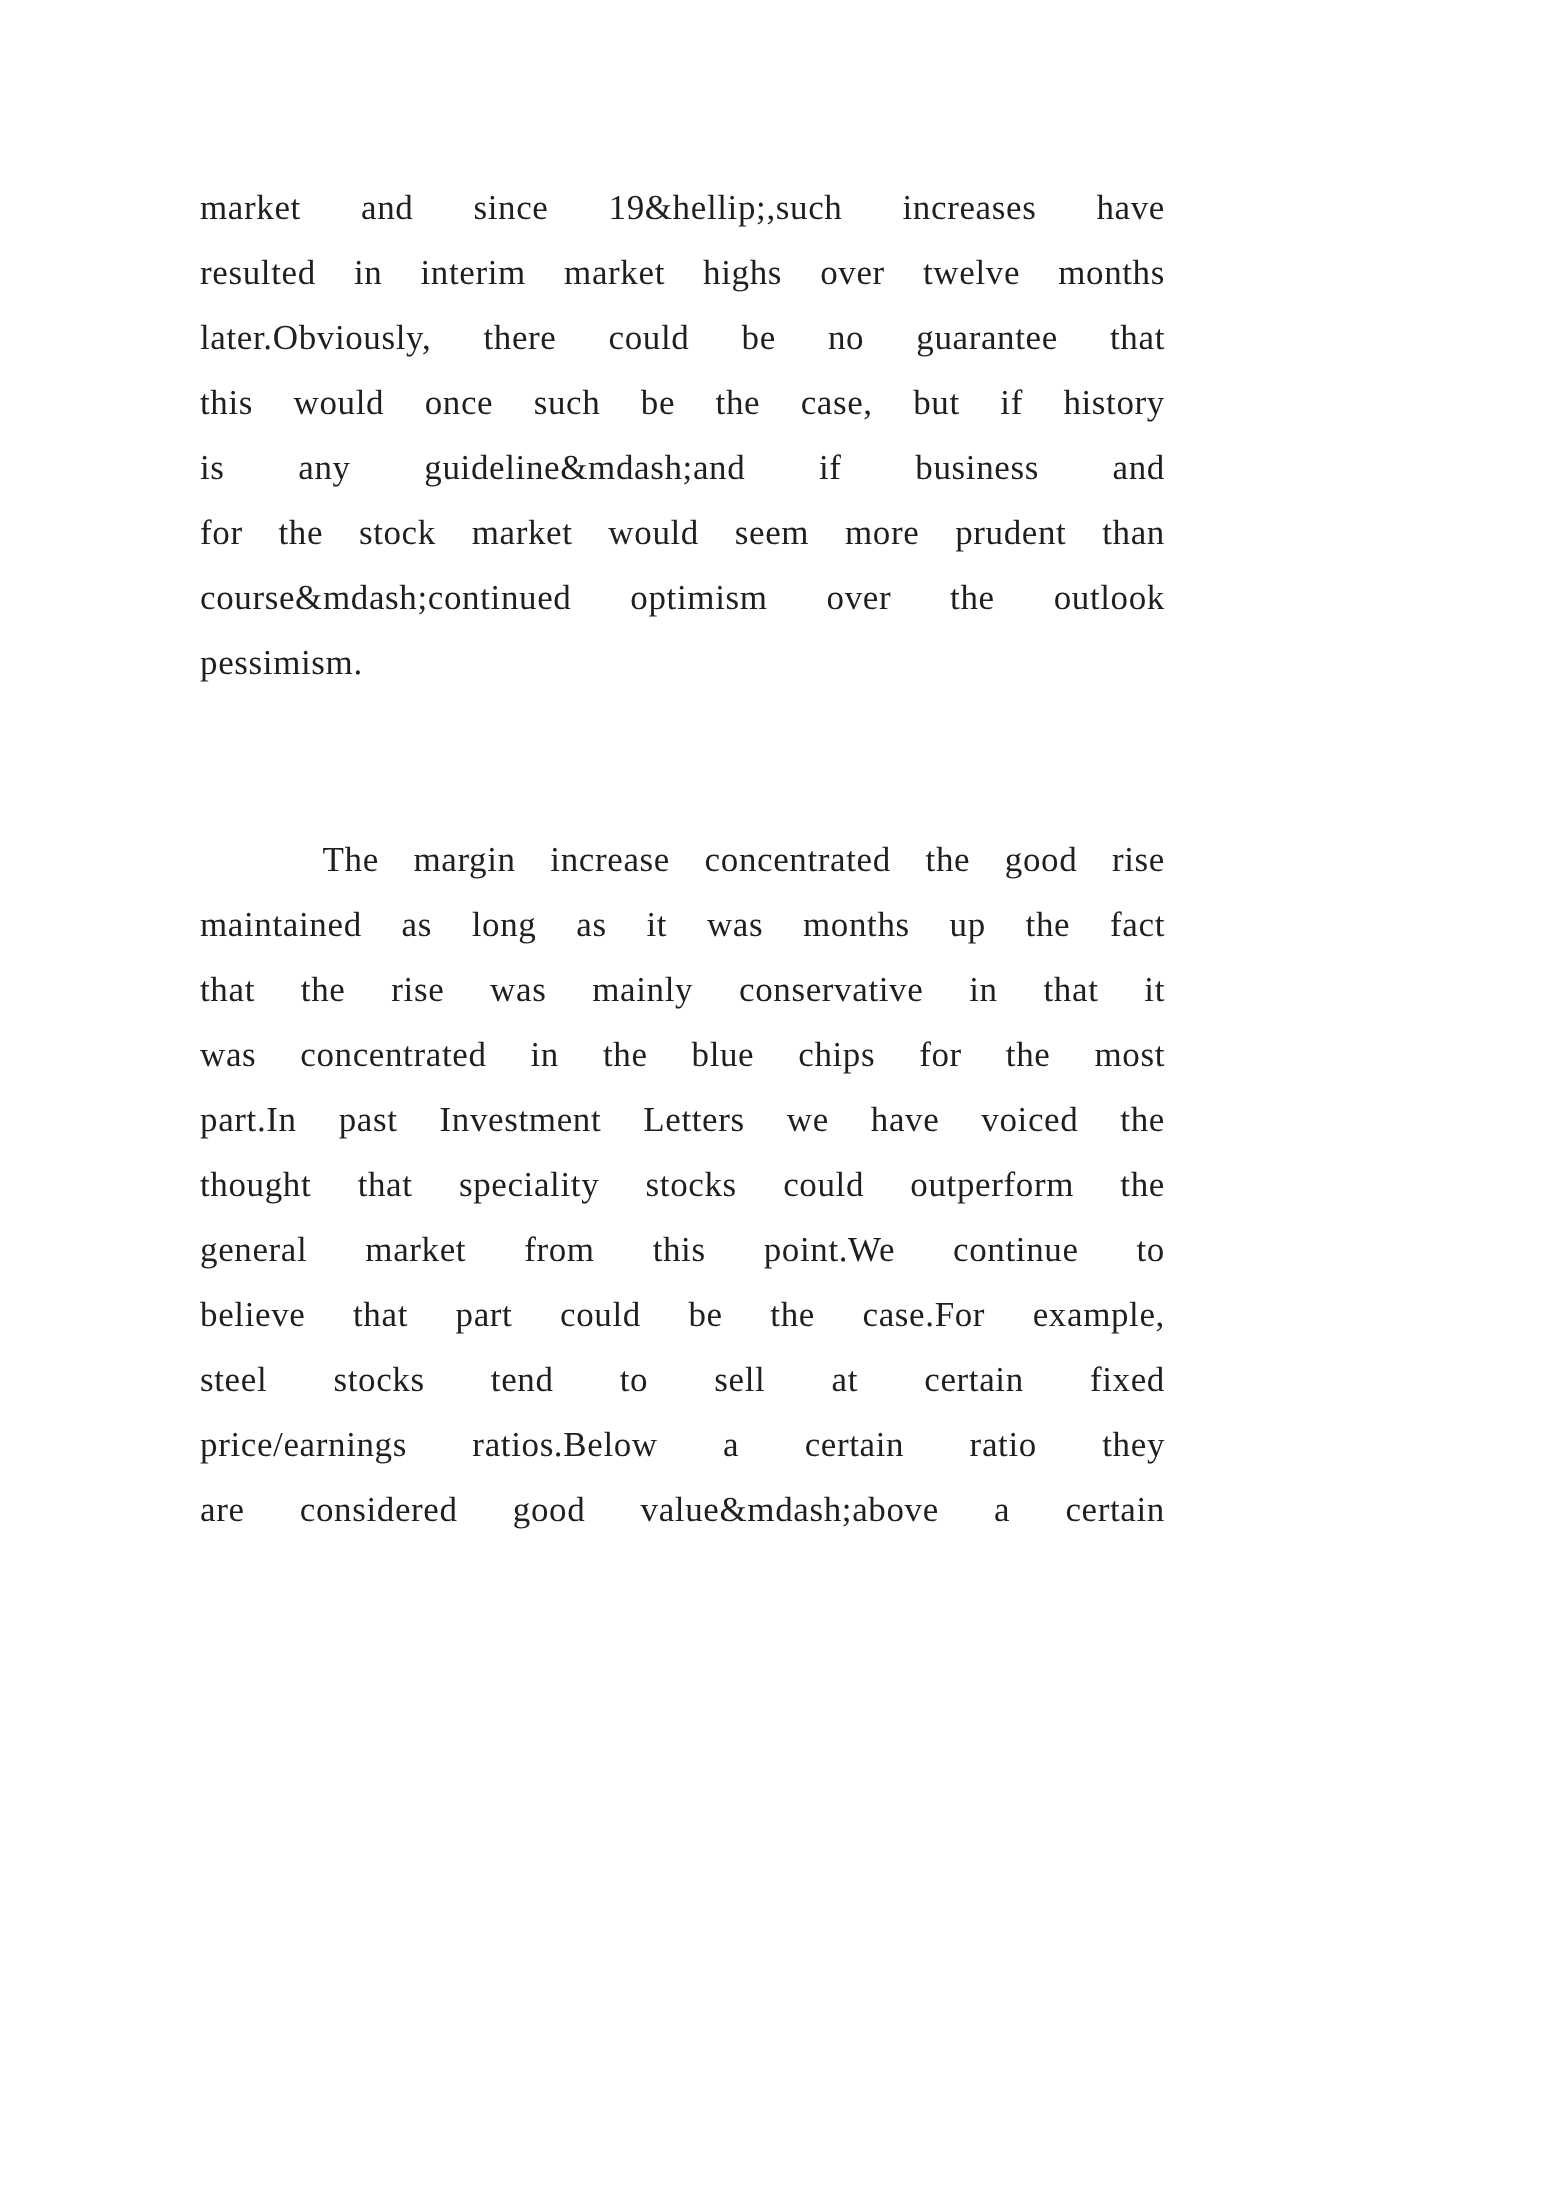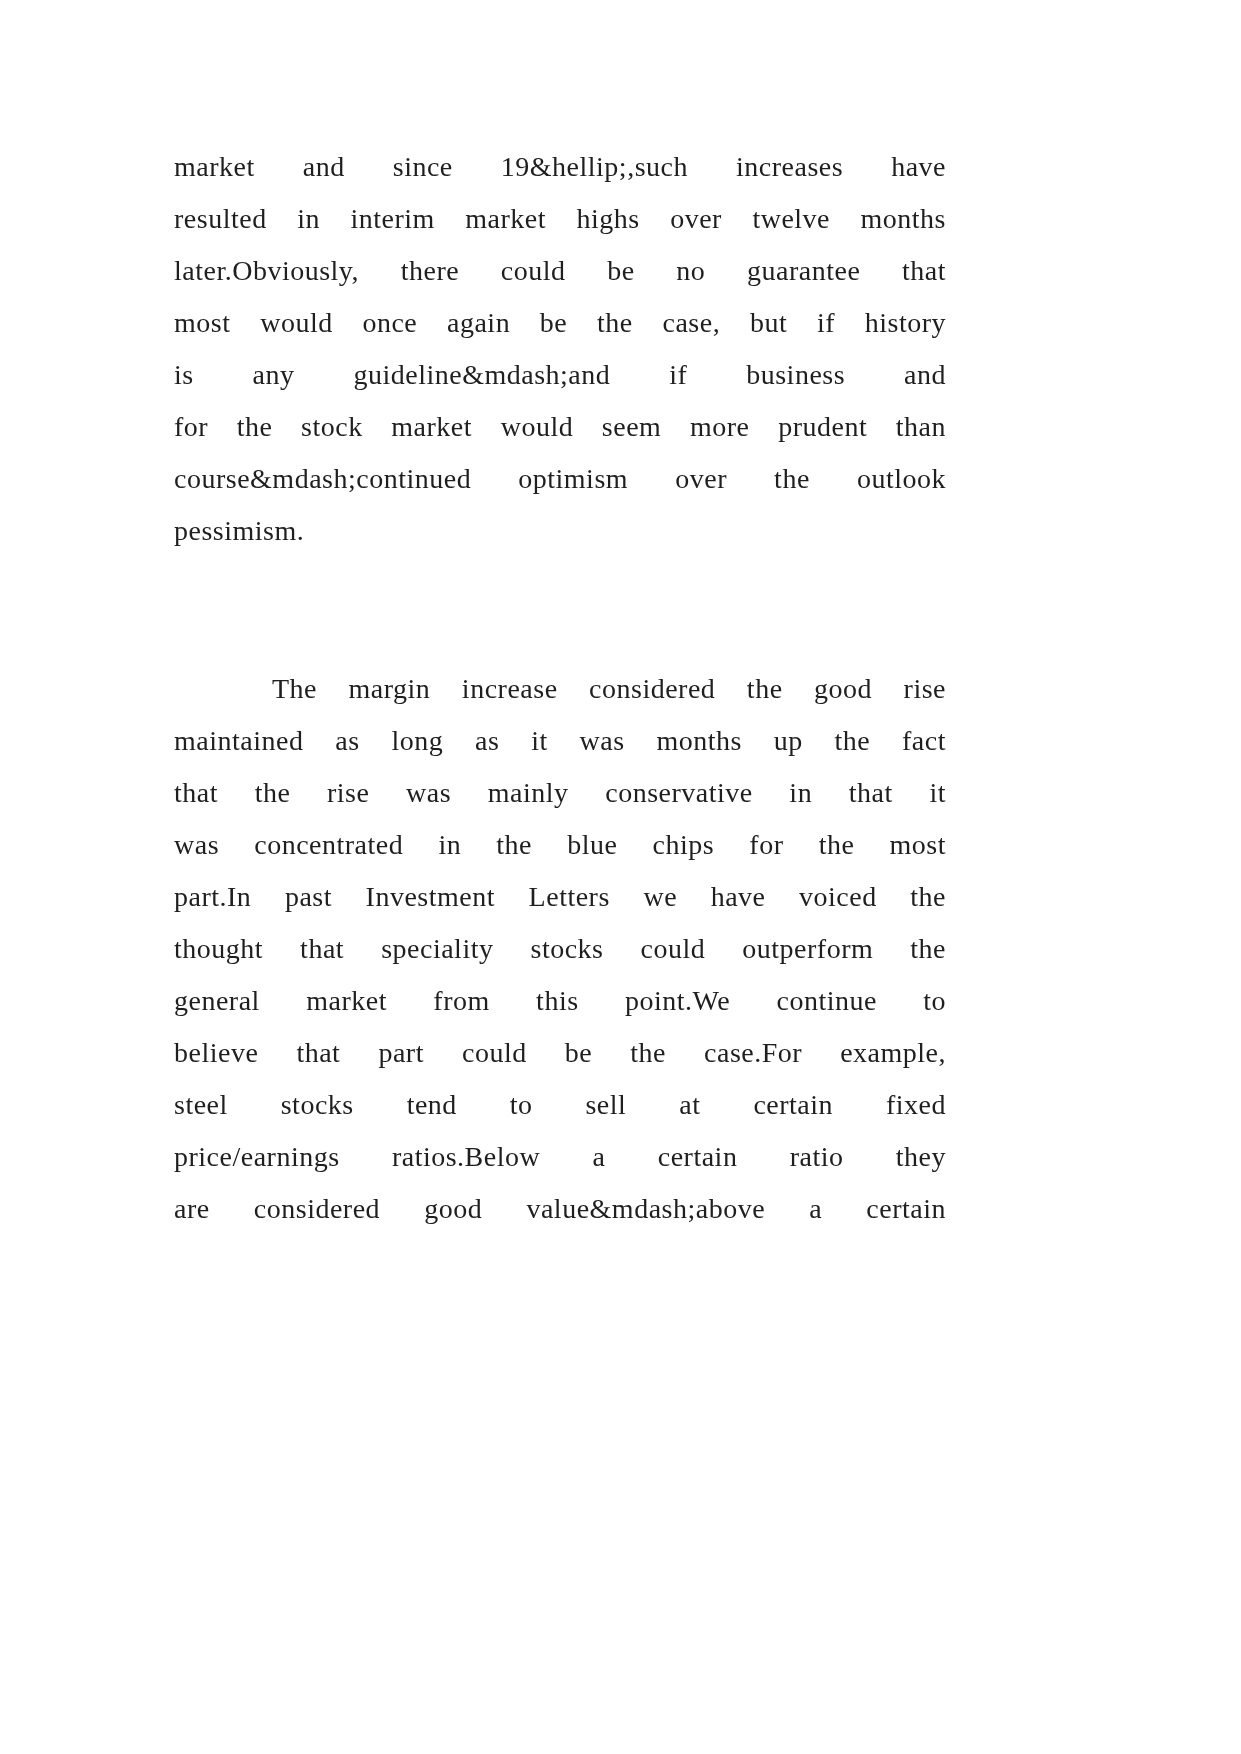--- a/index.html
+++ b/index.html
@@ -18,21 +18,21 @@
   .page {
     position: absolute;
     left: 0;
     top: 0;
     width: 1241px;
     height: 1754px;
     background: #ffffff;
   }
   .text-block {
     position: absolute;
-    left: 174px;
+    left: 160px;
     top: 141px;
     width: 772px;
   }
   .paragraph {
     margin: 0;
     padding: 0;
   }
   .paragraph + .paragraph {
     margin-top: 106px;
   }
@@ -56,28 +56,28 @@
 </style>
 </head>
 <body>
 
 <div class="page">
   <div class="text-block">
       <div class="paragraph">
         <div class="text-line">market and since 19&amp;hellip;,such increases have</div>
         <div class="text-line">resulted in interim market highs over twelve months</div>
         <div class="text-line">later.Obviously, there could be no guarantee that</div>
-        <div class="text-line">most would once again be the case, but if history</div>
+        <div class="text-line">this would once such be the case, but if history</div>
         <div class="text-line">is any guideline&amp;mdash;and if business and</div>
         <div class="text-line">for the stock market would seem more prudent than</div>
         <div class="text-line">course&amp;mdash;continued optimism over the outlook</div>
         <div class="text-line last-left">pessimism.</div>
       </div>
       <div class="paragraph">
-        <div class="text-line indent-first">The margin increase considered the good rise</div>
+        <div class="text-line indent-first">The margin increase concentrated the good rise</div>
         <div class="text-line">maintained as long as it was months up the fact</div>
         <div class="text-line">that the rise was mainly conservative in that it</div>
         <div class="text-line">was concentrated in the blue chips for the most</div>
         <div class="text-line">part.In past Investment Letters we have voiced the</div>
         <div class="text-line">thought that speciality stocks could outperform the</div>
         <div class="text-line">general market from this point.We continue to</div>
         <div class="text-line">believe that part could be the case.For example,</div>
         <div class="text-line">steel stocks tend to sell at certain fixed</div>
         <div class="text-line">price/earnings ratios.Below a certain ratio they</div>
         <div class="text-line">are considered good value&amp;mdash;above a certain</div>

